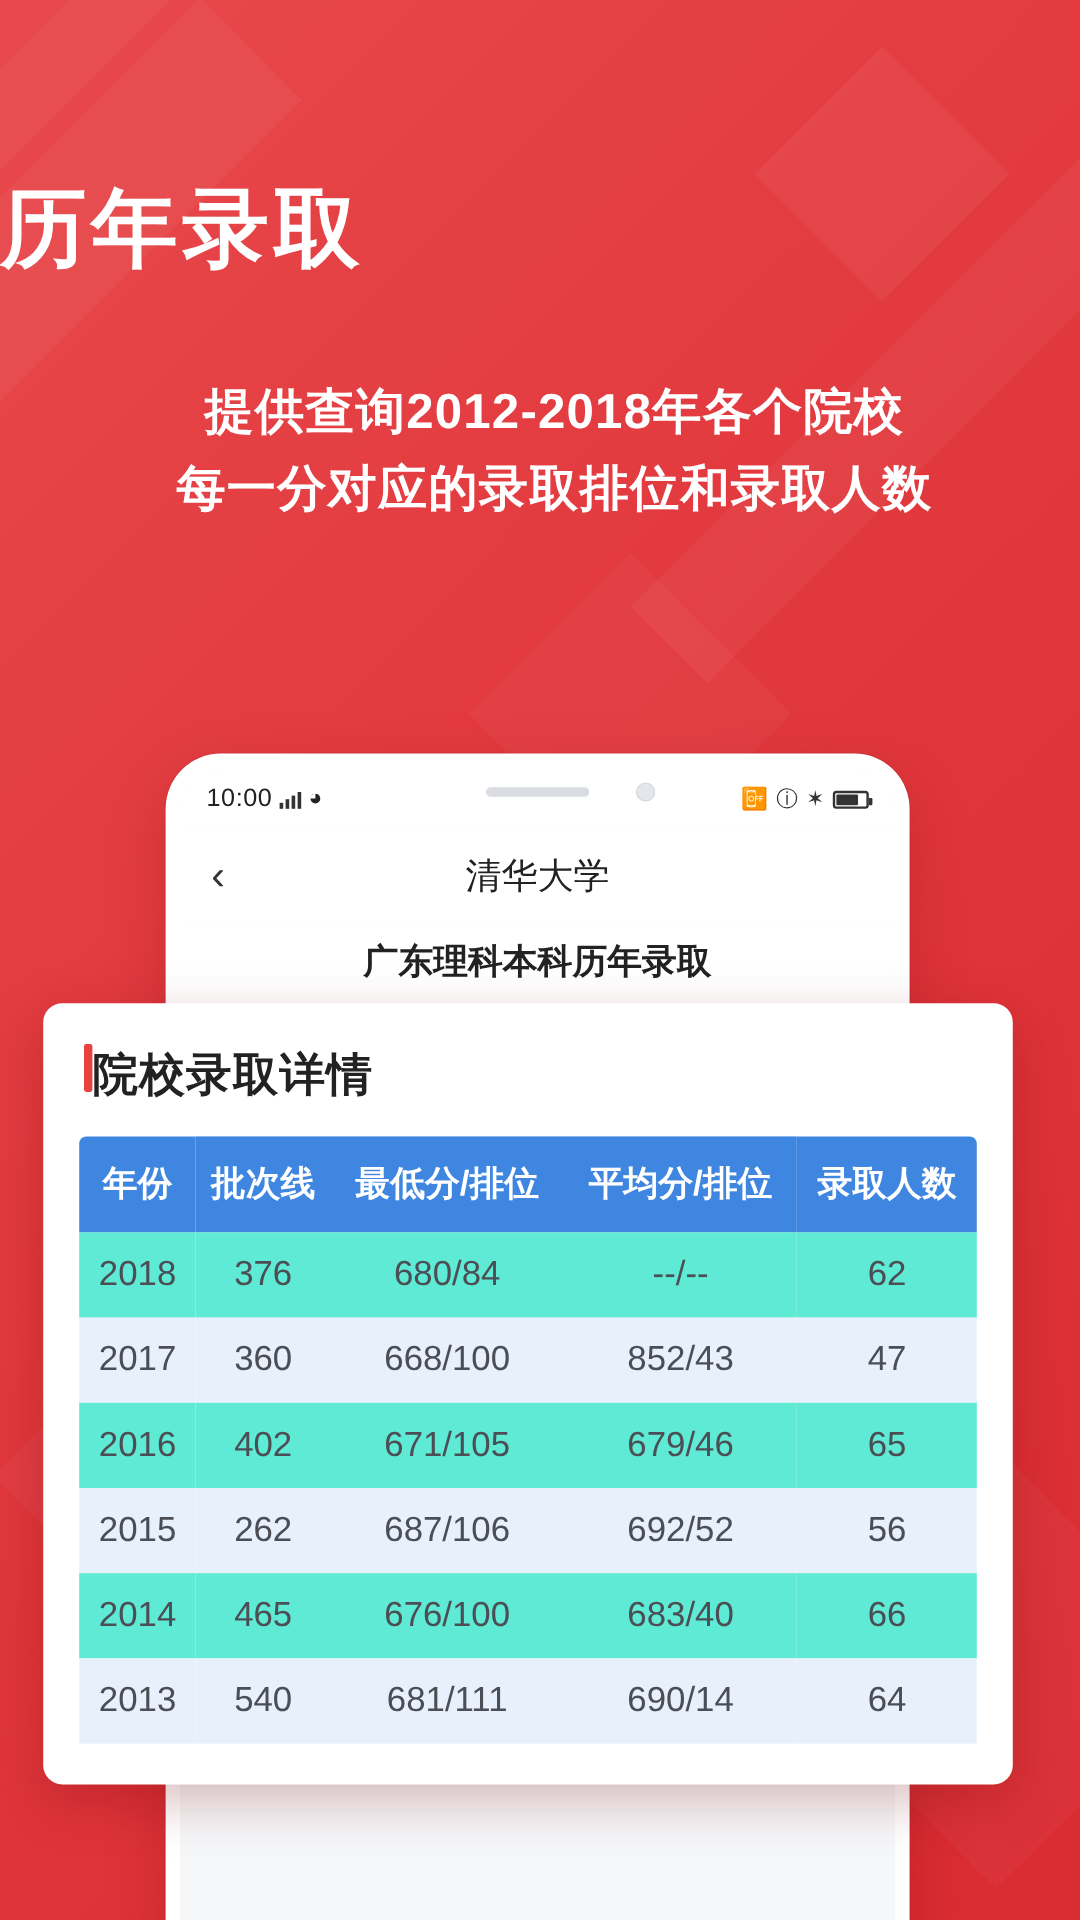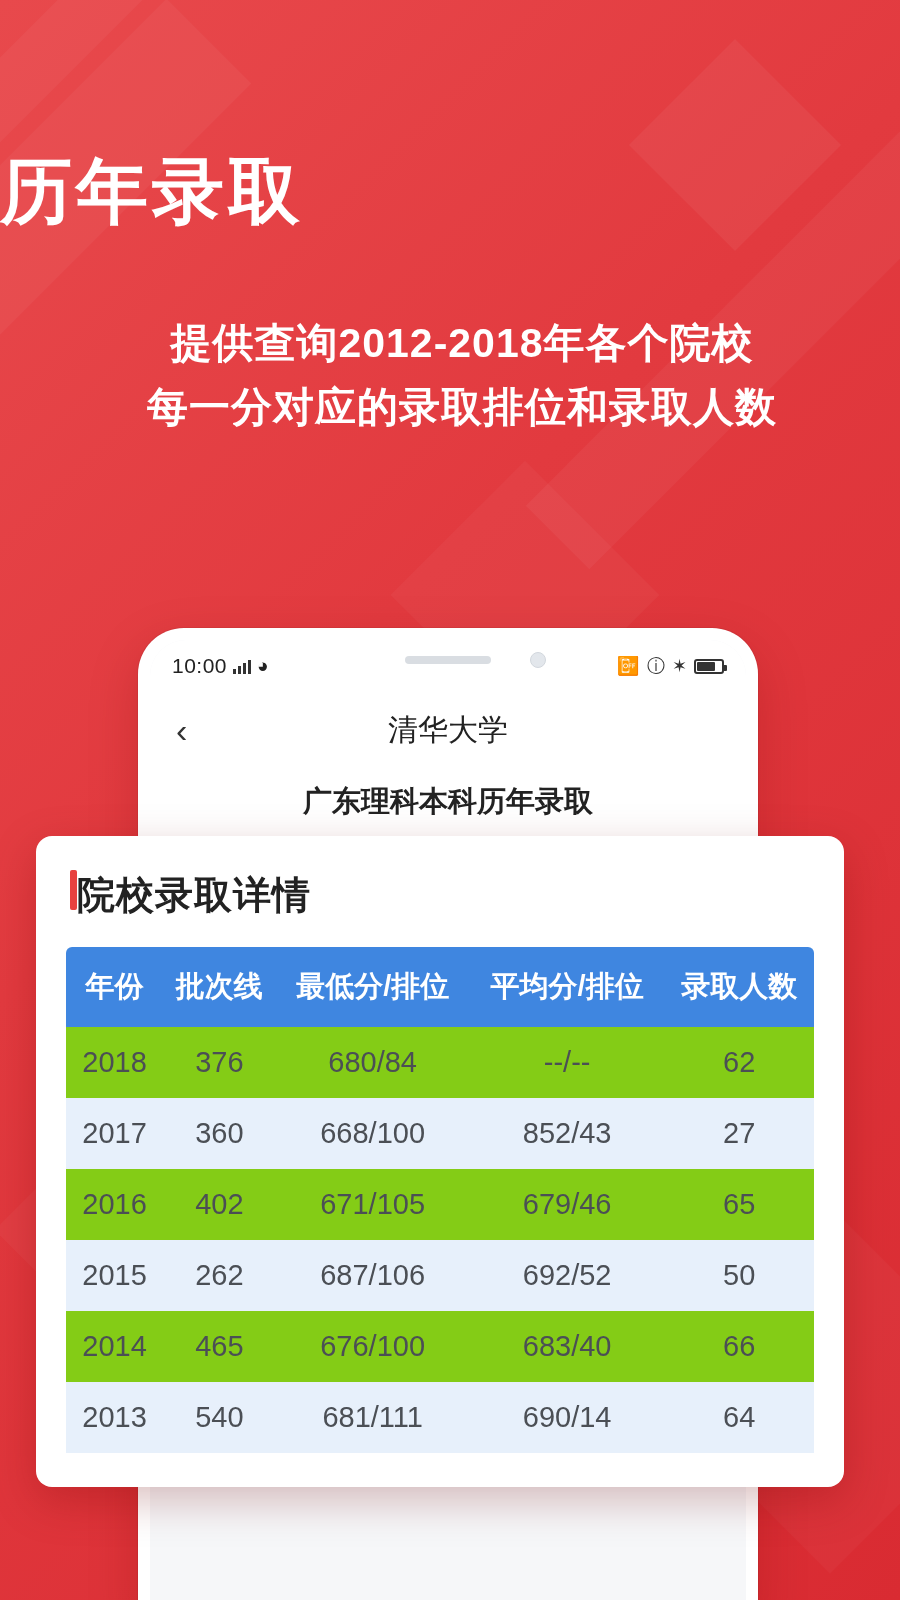--- a/index.html
+++ b/index.html
@@ -195,21 +195,21 @@
   }
   table.tbl th:first-child { border-radius: 6px 0 0 0; }
   table.tbl th:last-child  { border-radius: 0 6px 0 0; }
   table.tbl td {
     font-size: 29px;
     color: #4b4f55;
     text-align: center;
     padding: 19px 2px;
     white-space: nowrap;
   }
-  table.tbl tr.odd td { background: #84cc16; }
+  table.tbl tr.odd td { background: #5eead4; }
   table.tbl tr.even td { background: #e7f0fb; }
   .col-year  { width: 13%; }
   .col-batch { width: 15%; }
   .col-min   { width: 26%; }
   .col-avg   { width: 26%; }
   .col-cnt   { width: 20%; }
 </style>
 </head>
 <body>
 
@@ -310,35 +310,35 @@
         <td>376</td>
         <td>680/84</td>
         <td>--/--</td>
         <td>62</td>
       </tr>
       <tr class="even">
         <td>2017</td>
         <td>360</td>
         <td>668/100</td>
         <td>852/43</td>
-        <td>27</td>
+        <td>47</td>
       </tr>
       <tr class="odd">
         <td>2016</td>
         <td>402</td>
         <td>671/105</td>
         <td>679/46</td>
         <td>65</td>
       </tr>
       <tr class="even">
         <td>2015</td>
         <td>262</td>
         <td>687/106</td>
         <td>692/52</td>
-        <td>50</td>
+        <td>56</td>
       </tr>
       <tr class="odd">
         <td>2014</td>
         <td>465</td>
         <td>676/100</td>
         <td>683/40</td>
         <td>66</td>
       </tr>
       <tr class="even">
         <td>2013</td>

